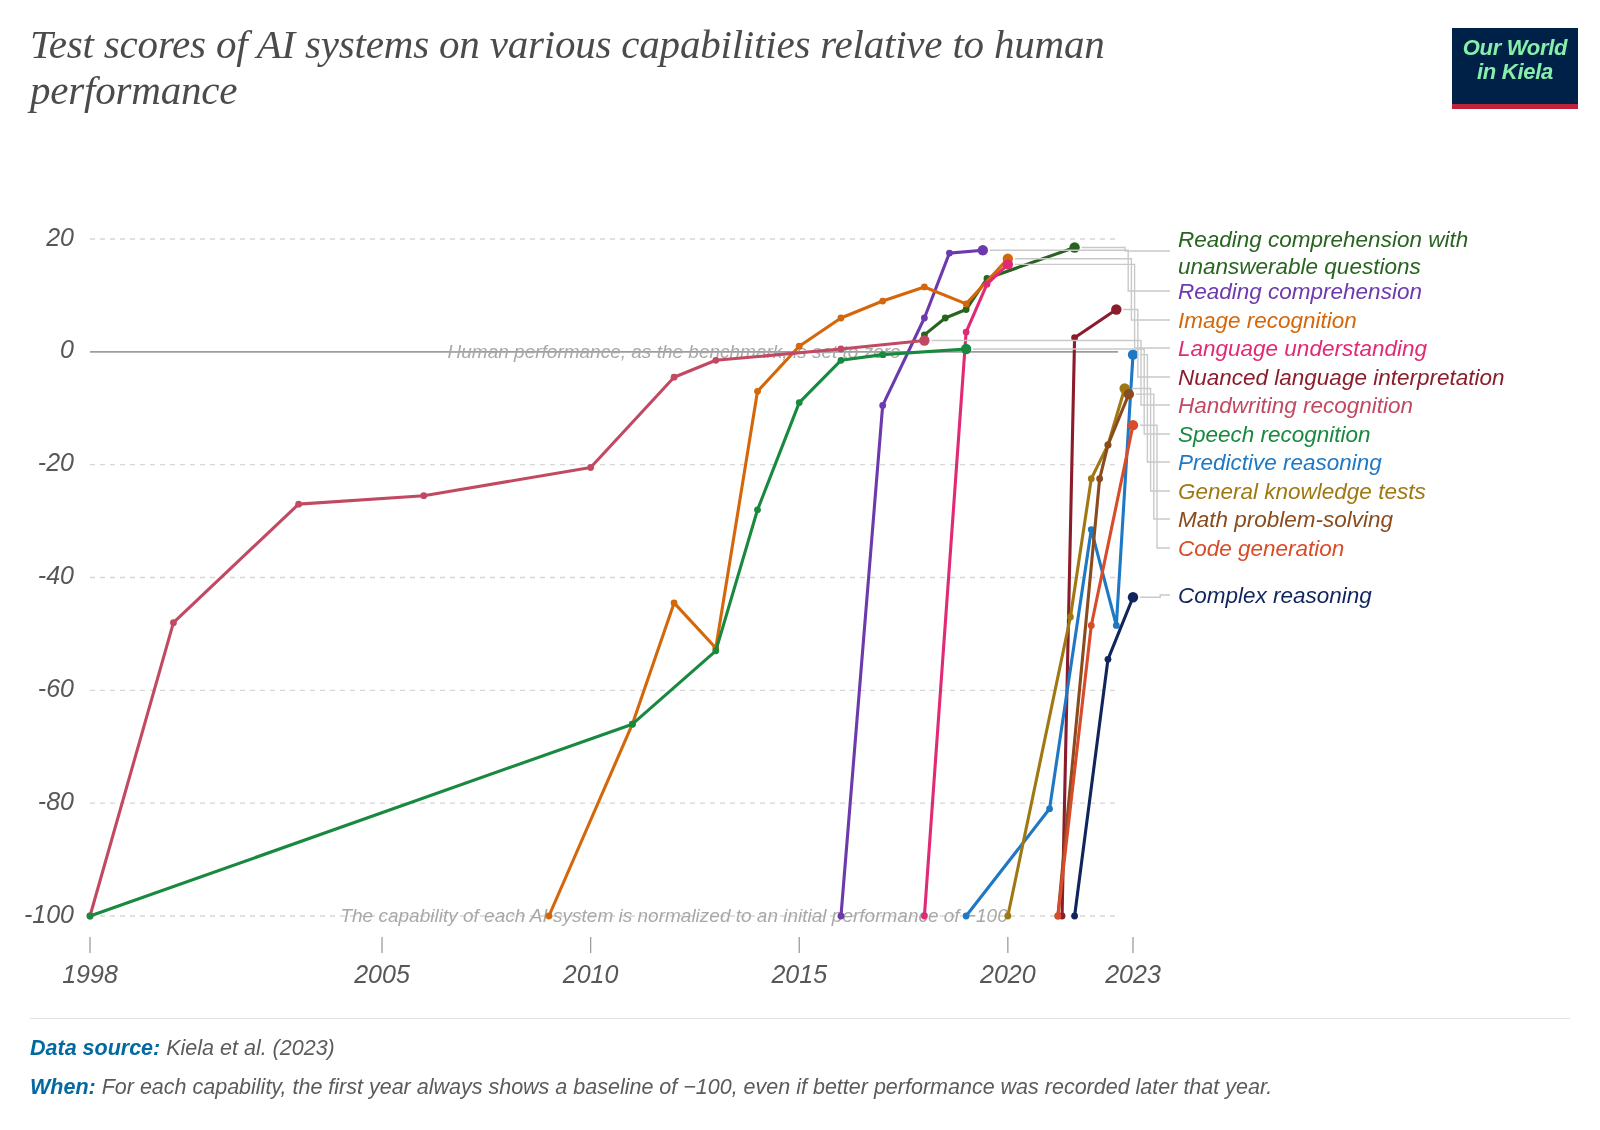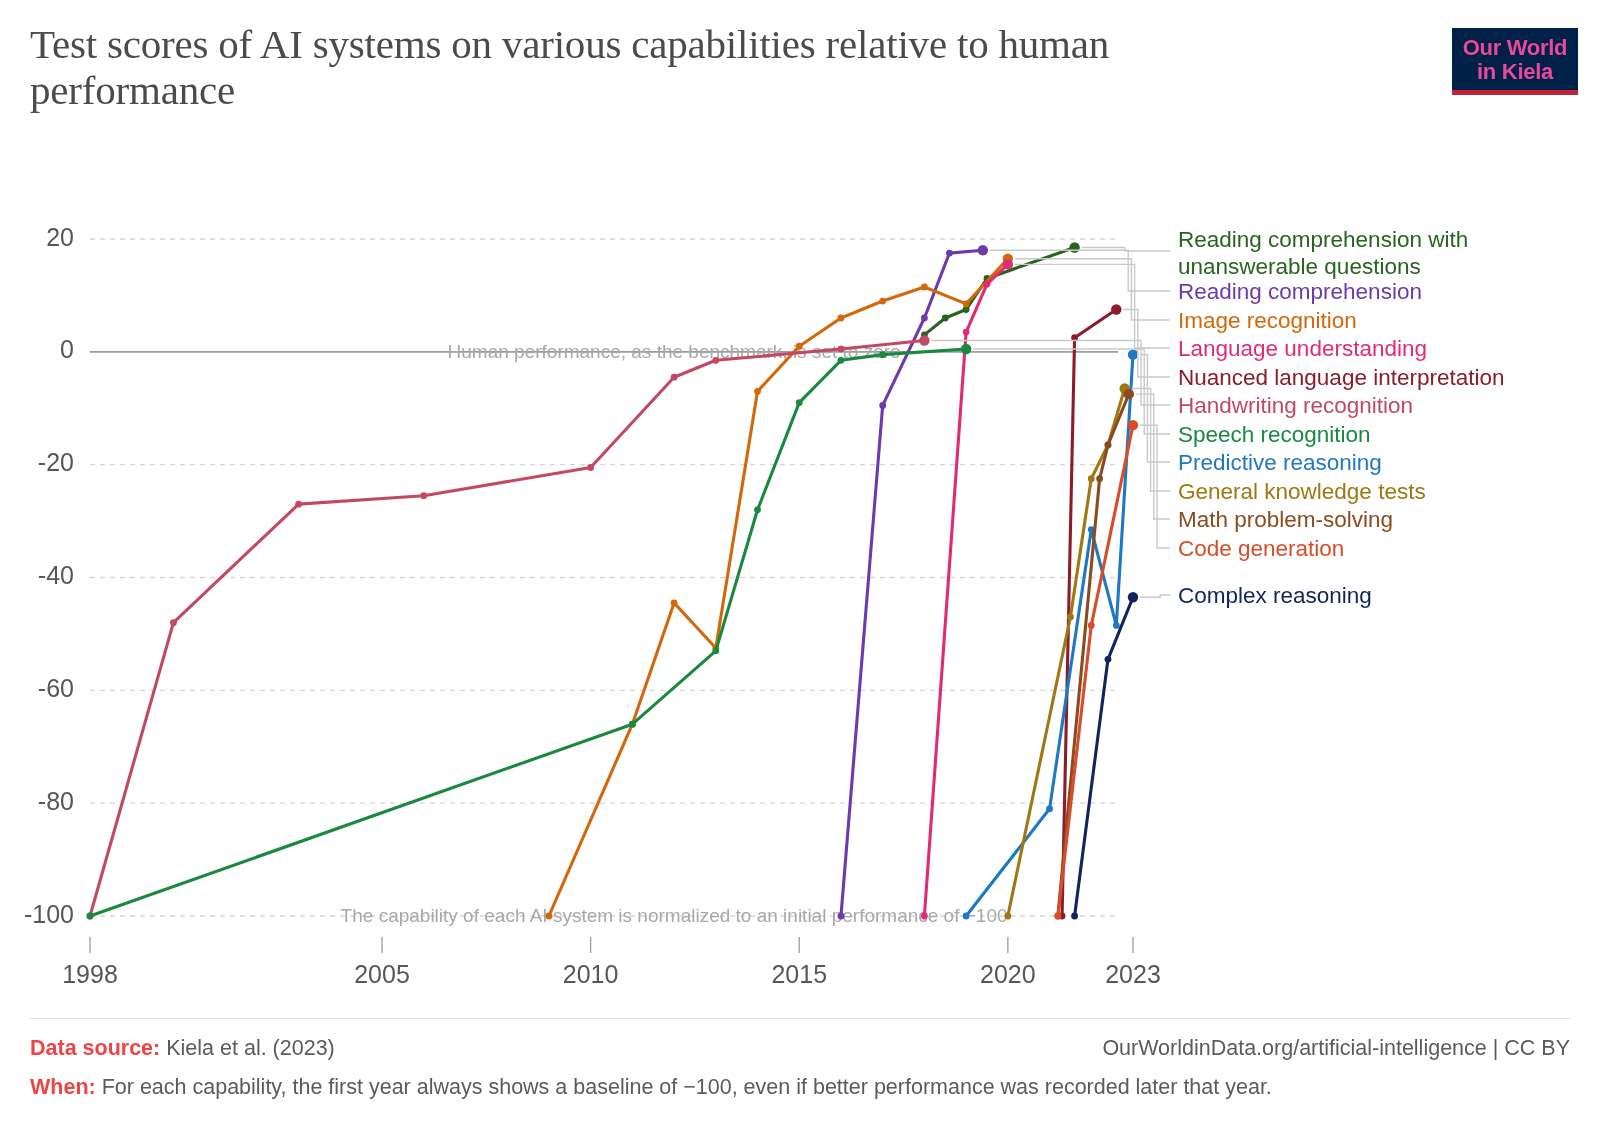--- a/index.html
+++ b/index.html
@@ -4,21 +4,21 @@
 <style>
   html,body{margin:0;padding:0;}
   body{
     width:1600px;height:1130px;
     background:#ffffff;
     font-family:"Liberation Sans", sans-serif;
     color:#5b5b5b;
     overflow:hidden;
     position:relative;
   }
-  .page{position:relative;width:1600px;height:978px;}
+  .page{position:relative;width:1600px;height:978px;font-style:italic;}
 
   
   .header{position:absolute;left:30px;top:22px;width:1360px;}
   .chart-title{
     font-family:"Liberation Serif", serif;
     font-size:41px;
     line-height:1.12;
     color:#4b4b4b;
     font-weight:400;
     margin:0;
@@ -36,27 +36,27 @@
 
   
   .owid-logo{
     position:absolute;right:22px;top:28px;
     width:126px;
     background:#002147;
     padding:6px 0 0 0;
     box-sizing:border-box;
   }
   .owid-logo .lg-txt{
-    color:#ec4899;
+    color:#86efac;
     font-family:"Liberation Sans", sans-serif;
     font-weight:bold;
     font-size:22px;
     line-height:1.08;
     text-align:center;
-    padding:2px 8px 6px 8px;
+    padding:2px 8px 20px 8px;
     letter-spacing:-0.3px;
   }
   .owid-logo .lg-bar{height:5px;background:#c0223b;}
 
   
   .plot-wrap{position:absolute;left:0;top:0;width:1600px;height:1130px;}
   svg.chart{position:absolute;left:0;top:0;width:1600px;height:1130px;}
 
   .ytick-label{
     font-family:"Liberation Sans", sans-serif;
@@ -80,21 +80,21 @@
 
   
   .footer{
     position:absolute;left:30px;top:1032px;width:1540px;
     font-size:21.5px;color:#5b5b5b;line-height:1.55;
   }
   .footer .rule{
     position:absolute;left:0;top:-14px;width:1540px;height:1px;background:#e2e2e2;
   }
   .f-row{position:relative;display:flex;justify-content:space-between;align-items:baseline;}
-  .f-bold{font-weight:bold;color:#ef4444;}
+  .f-bold{font-weight:bold;color:#0369a1;}
   .f-note{margin-top:6px;}
 </style>
 </head>
 <body>
 
 <div class="page">
 
   <div class="header">
     <h1 class="chart-title">Test scores of AI systems on various capabilities relative to human performance</h1>
   </div>
@@ -302,21 +302,20 @@
     </svg>
   </div>
 
   <div class="footer">
     <div class="rule"></div>
     <div class="f-row">
       <div>
         <span class="f-bold">Data source:</span>
         <span>Kiela et al. (2023)</span>
       </div>
-      <div>OurWorldinData.org/artificial-intelligence | CC BY</div>
     </div>
     <div class="f-note">
       <span class="f-bold">When:</span>
       <span>For each capability, the first year always shows a baseline of −100, even if better performance was recorded later that year.</span>
     </div>
   </div>
 
 </div>
 
 </body></html>

